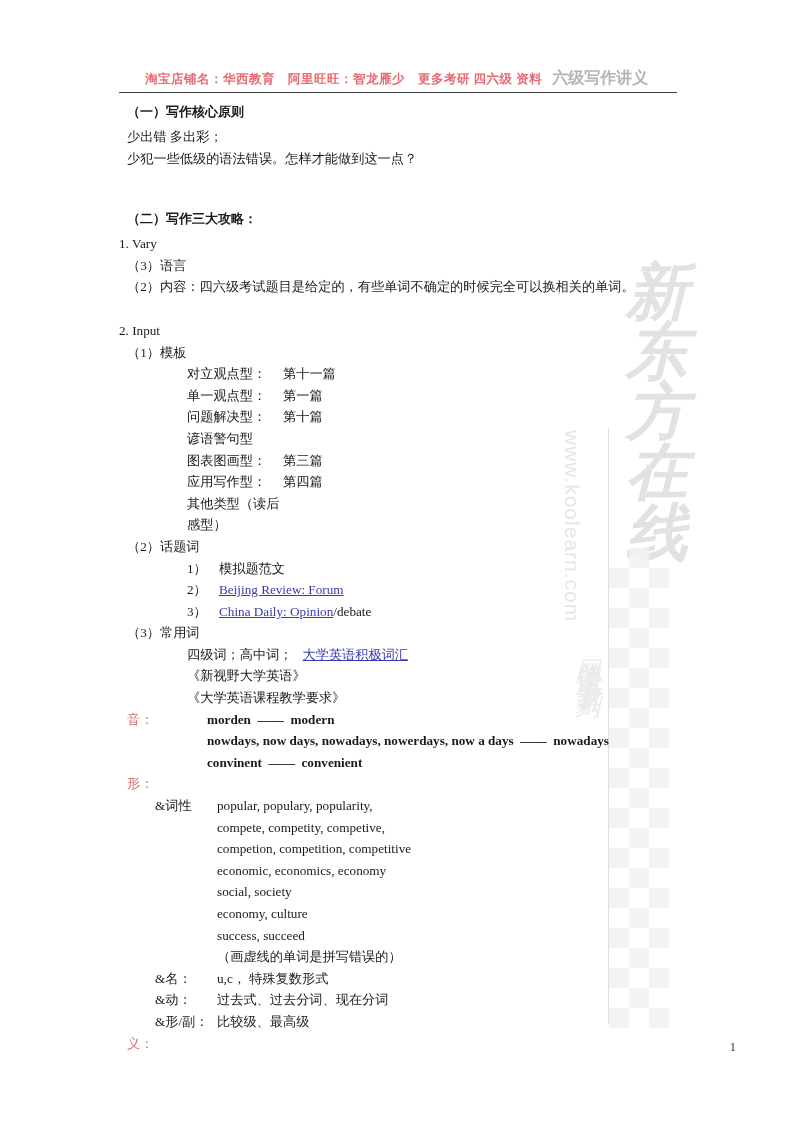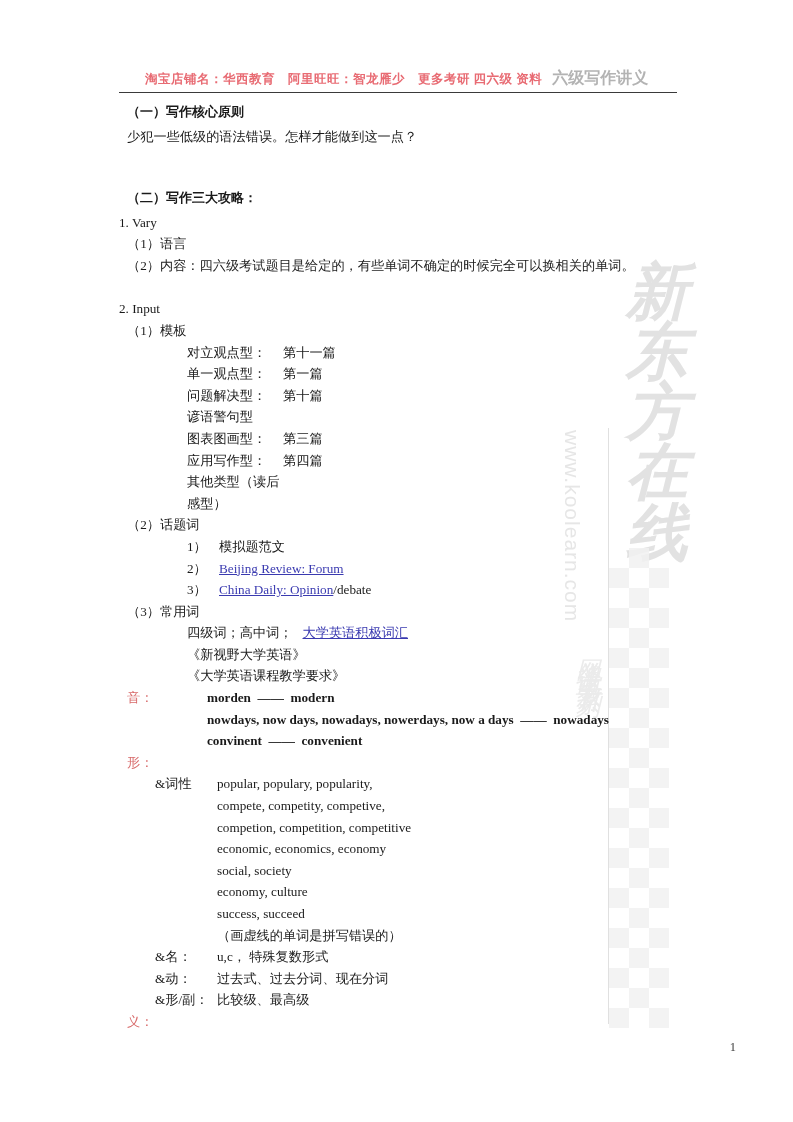--- a/index.html
+++ b/index.html
@@ -164,27 +164,28 @@
 <div id="page">
 
   <div id="doc-header">
     <span class="shop">淘宝店铺名：华西教育　阿里旺旺：智龙雁少　更多考研 四六级 资料</span><span class="sub">六级写作讲义</span>
   </div>
   <div id="header-rule"></div>
 
   <div id="content">
 
     <div class="h2 i1">（一）写作核心原则</div>
+    <div class="line i1">少出错 多出彩；</div>
     <div class="line i1">少犯一些低级的语法错误。怎样才能做到这一点？</div>
 
     <div class="gap-lg"></div>
 
     <div class="h2 i1">（二）写作三大攻略：</div>
     <div class="line">1. Vary</div>
-    <div class="line i1">（1）语言</div>
+    <div class="line i1">（3）语言</div>
     <div class="line i1">（2）内容：四六级考试题目是给定的，有些单词不确定的时候完全可以换相关的单词。</div>
 
     <div class="gap-md"></div>
 
     <div class="line">2. Input</div>
     <div class="line i1">（1）模板</div>
 
     <div class="tpl-row i3">
       <span class="k">对立观点型：</span>
       <span class="v">第十一篇</span>

